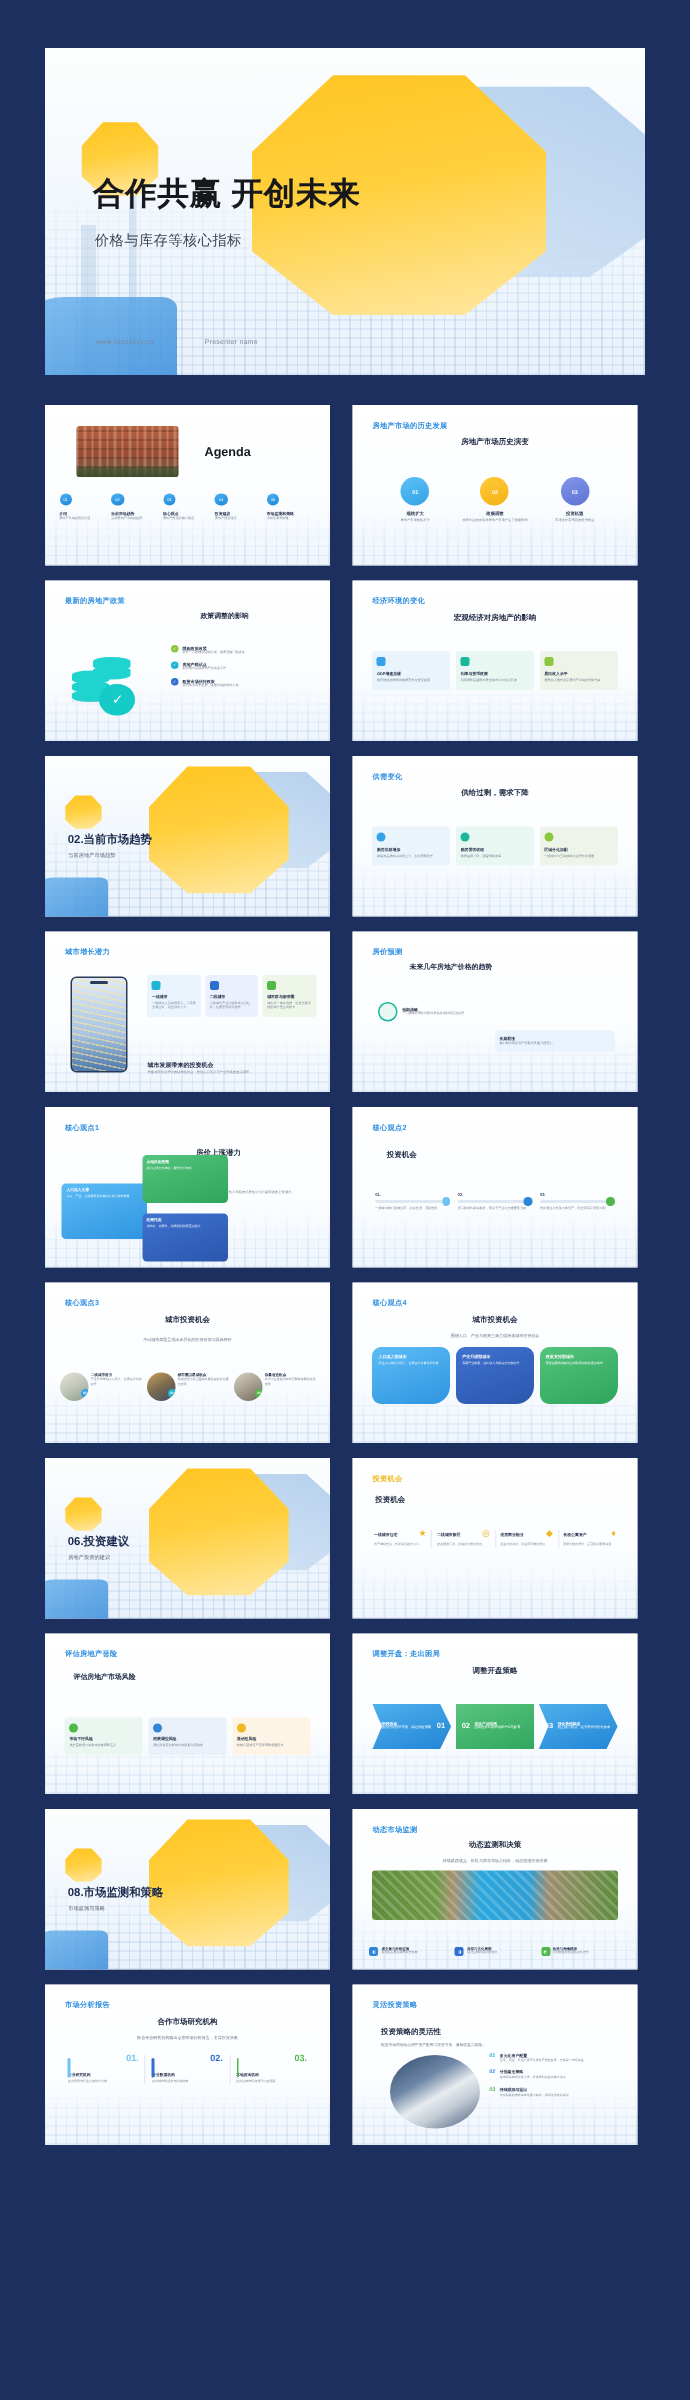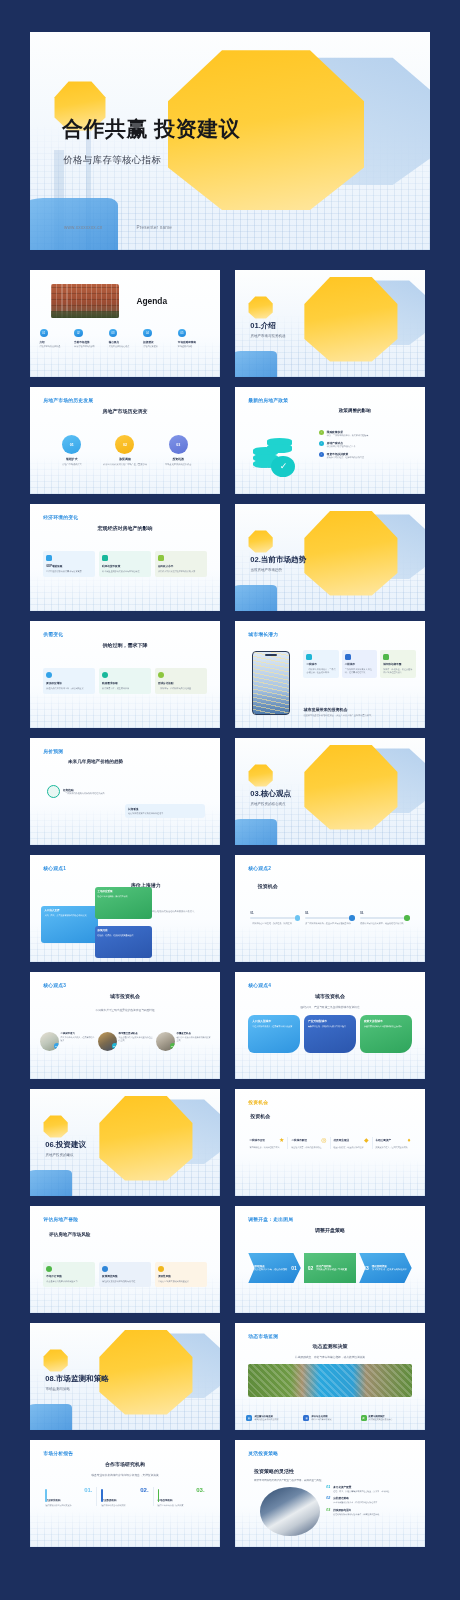--- a/index.html
+++ b/index.html
@@ -297,21 +297,21 @@
     <div class="bluewedge"></div>
     <div class="hex blue hx-blue">
         <i></i>
       </div>
     <div class="hex yellow hx-big">
         <i></i>
       </div>
     <div class="hex yellow hx-small">
         <i></i>
       </div>
-    <div class="hero-title">合作共赢  投资建议</div>
+    <div class="hero-title">合作共赢  开创未来</div>
     <div class="hero-sub">价格与库存等核心指标</div>
     <div class="hero-foot">
       <span>www.xxxxxxxx.cn</span>
       <span>Presenter name</span>
     </div>
   </div>
 
   <div class="grid">
 
     <div class="slide thumb">
@@ -340,35 +340,20 @@
           <div class="ag-d">房地产投资建议</div>
         </div>
         <div class="ag-it">
           <div class="ag-dot">05</div>
           <div class="ag-l">市场监测和策略</div>
           <div class="ag-d">市场监测和策略</div>
         </div>
       </div>
     </div>
 
-    <div class="slide thumb sec">
-      <div class="skybg"></div>
-      <div class="bluewedge"></div>
-      <div class="hex blue hx-blue">
-          <i></i>
-        </div>
-      <div class="hex yellow hx-big">
-          <i></i>
-        </div>
-      <div class="hex yellow hx-sm">
-          <i></i>
-        </div>
-      <div class="sec-num">01.介绍</div>
-      <div class="sec-desc">房地产市场与投资机遇</div>
-    </div>
 
     <div class="slide thumb">
       <div class="c"></div>
       <div class="hdr">房地产市场的历史发展</div>
       <div class="ttl">房地产市场历史演变</div>
       <div class="circrow">
         <div class="circitem">
           <div class="circ b1">01</div>
           <div class="cl">规模扩大</div>
           <div class="cd">房地产市场规模扩大</div>
@@ -526,35 +511,20 @@
           </div>
       </div>
       <div style="position:absolute;right:8%;top:62%;width:42%;z-index:4">
         <div style="background:#e8f3fd;border-radius:3px;padding:3px">
           <div style="font-size:2.6px;font-weight:bold;color:#27324a">长期看涨</div>
           <div style="font-size:2.1px;color:#7b8494;line-height:1.4;margin-top:1px">核心城市优质资产长期仍具备升值潜力</div>
         </div>
       </div>
     </div>
 
-    <div class="slide thumb sec">
-      <div class="skybg"></div>
-      <div class="bluewedge"></div>
-      <div class="hex blue hx-blue">
-          <i></i>
-        </div>
-      <div class="hex yellow hx-big">
-          <i></i>
-        </div>
-      <div class="hex yellow hx-sm">
-          <i></i>
-        </div>
-      <div class="sec-num">03.核心观点</div>
-      <div class="sec-desc">房地产投资的核心观点</div>
-    </div>
 
     <div class="slide thumb">
       <div class="c"></div>
       <div class="hdr">核心观点1</div>
       <div style="position:absolute;right:7%;top:25%;width:40%;z-index:4">
         <div style="font-size:5px;font-weight:bold;color:#1c2740">房价上涨潜力</div>
         <div style="font-size:2.2px;color:#7b8494;margin-top:22px;line-height:1.5">一线城市及强二线城市核心地段的优质住宅仍具备较强的上涨潜力。</div>
       </div>
       <div style="position:absolute;left:6%;top:48%;width:30%;height:34%;border-radius:3px;padding:3px;background:linear-gradient(160deg,#5cbcf6,#2f95e0);color:#fff;z-index:4">
         <div style="font-size:2.5px;font-weight:bold">人口流入支撑</div>

